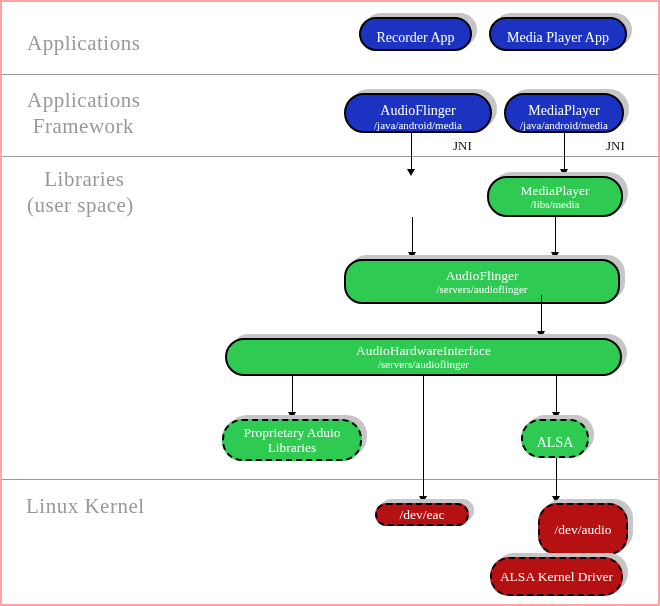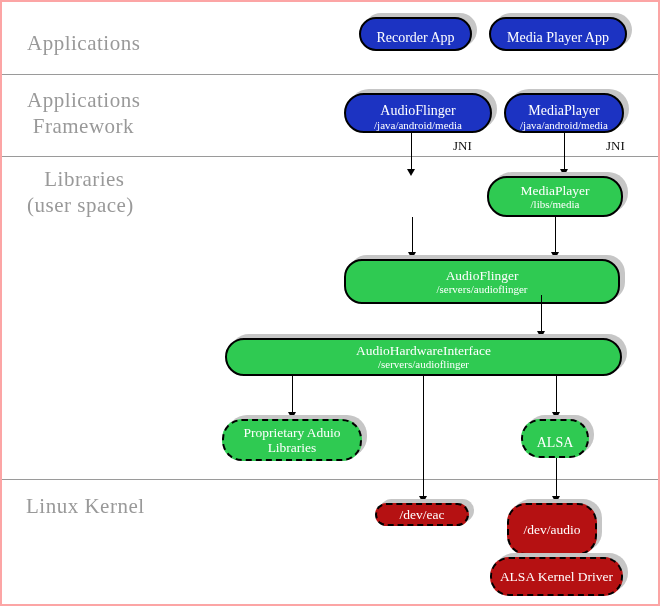--- a/index.html
+++ b/index.html
@@ -116,20 +116,20 @@
   <div class="node green dashed" style="left:519px;top:417px;width:68px;height:39px;border-radius:19px">
     <span class="t14">ALSA</span>
   </div>
 
   <div class="vline" style="left:554px;top:456px;height:38px"></div>
   <div class="ah" style="left:550px;top:494px"></div>
 
   <div class="node red" style="left:373px;top:501px;width:94px;height:23px;border-radius:19px">
     <span class="t13">/dev/eac</span>
   </div>
-  <div class="node red" style="left:505px;top:501px;width:90px;height:52px;border-radius:19px">
+  <div class="node red" style="left:536px;top:501px;width:90px;height:52px;border-radius:19px">
     <span class="t13">/dev/audio</span>
   </div>
   <div class="node red" style="left:488px;top:555px;width:133px;height:39px;border-radius:19px">
     <span class="t13">ALSA Kernel Driver</span>
   </div>
 
 </div>
 
 </body></html>

